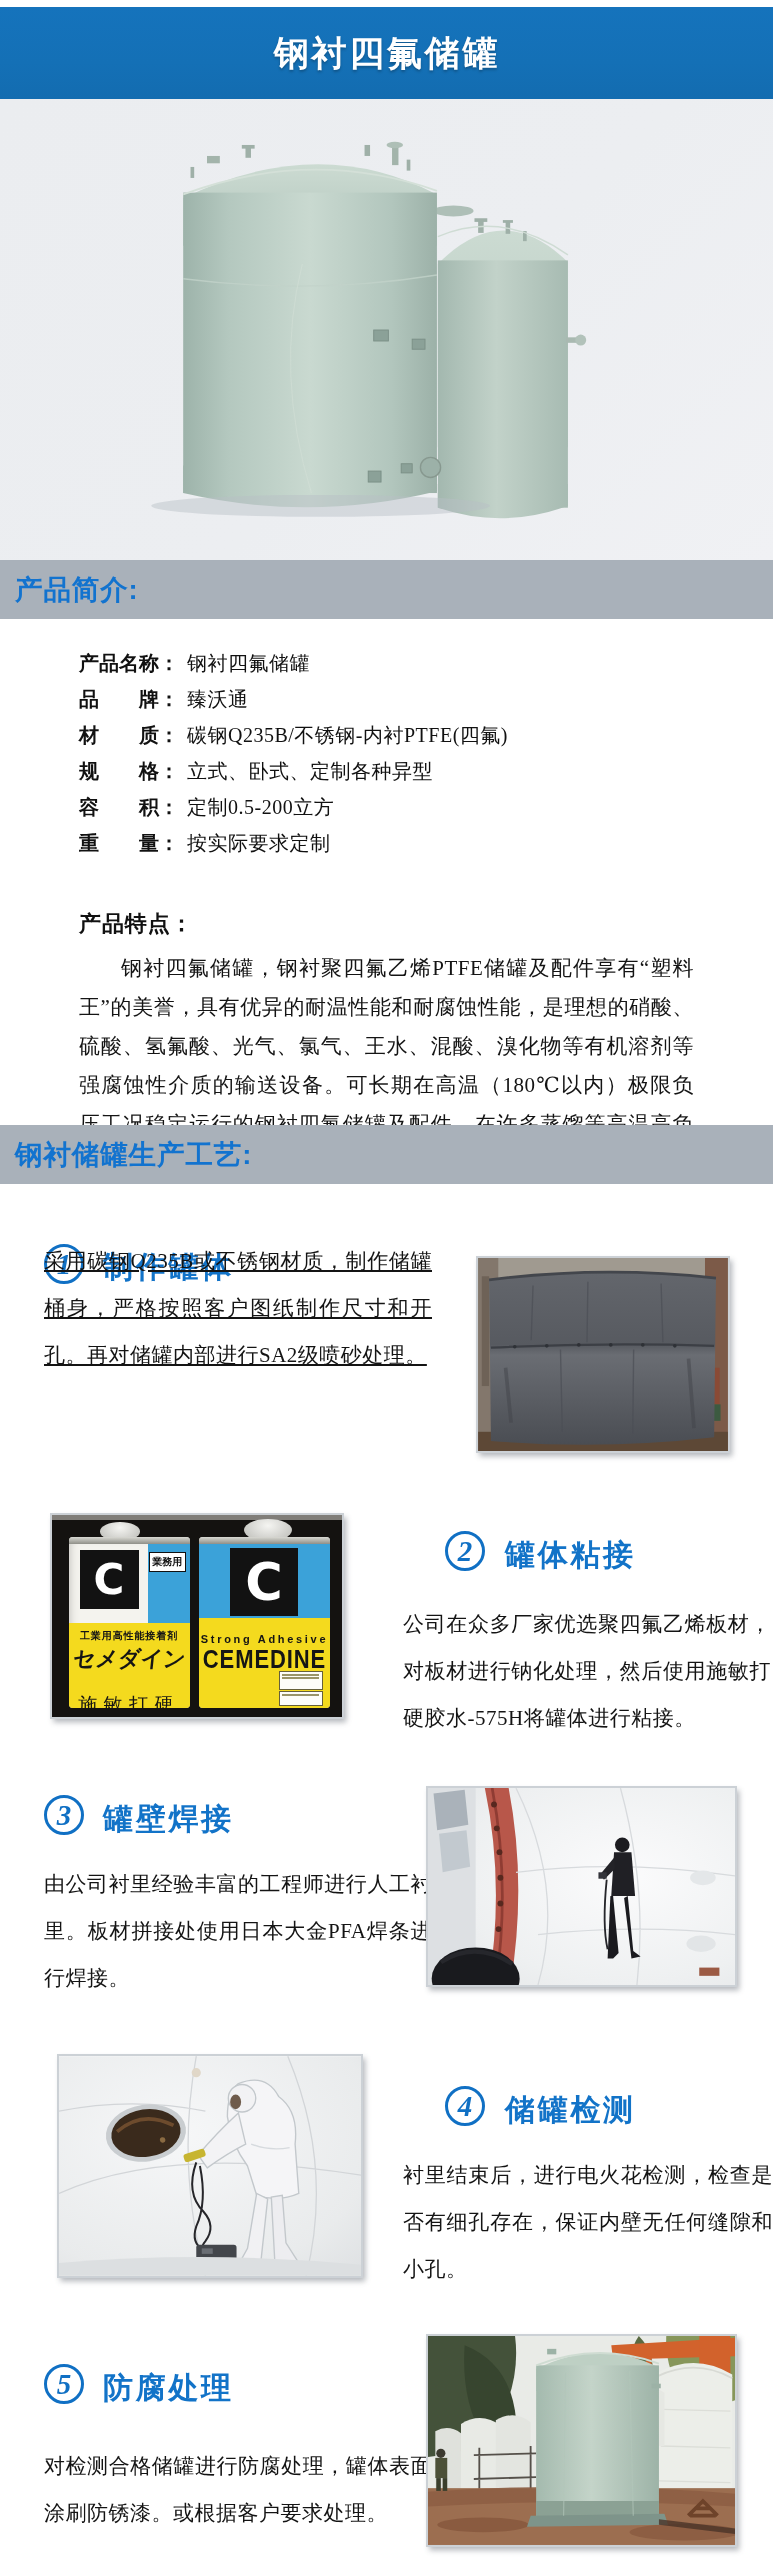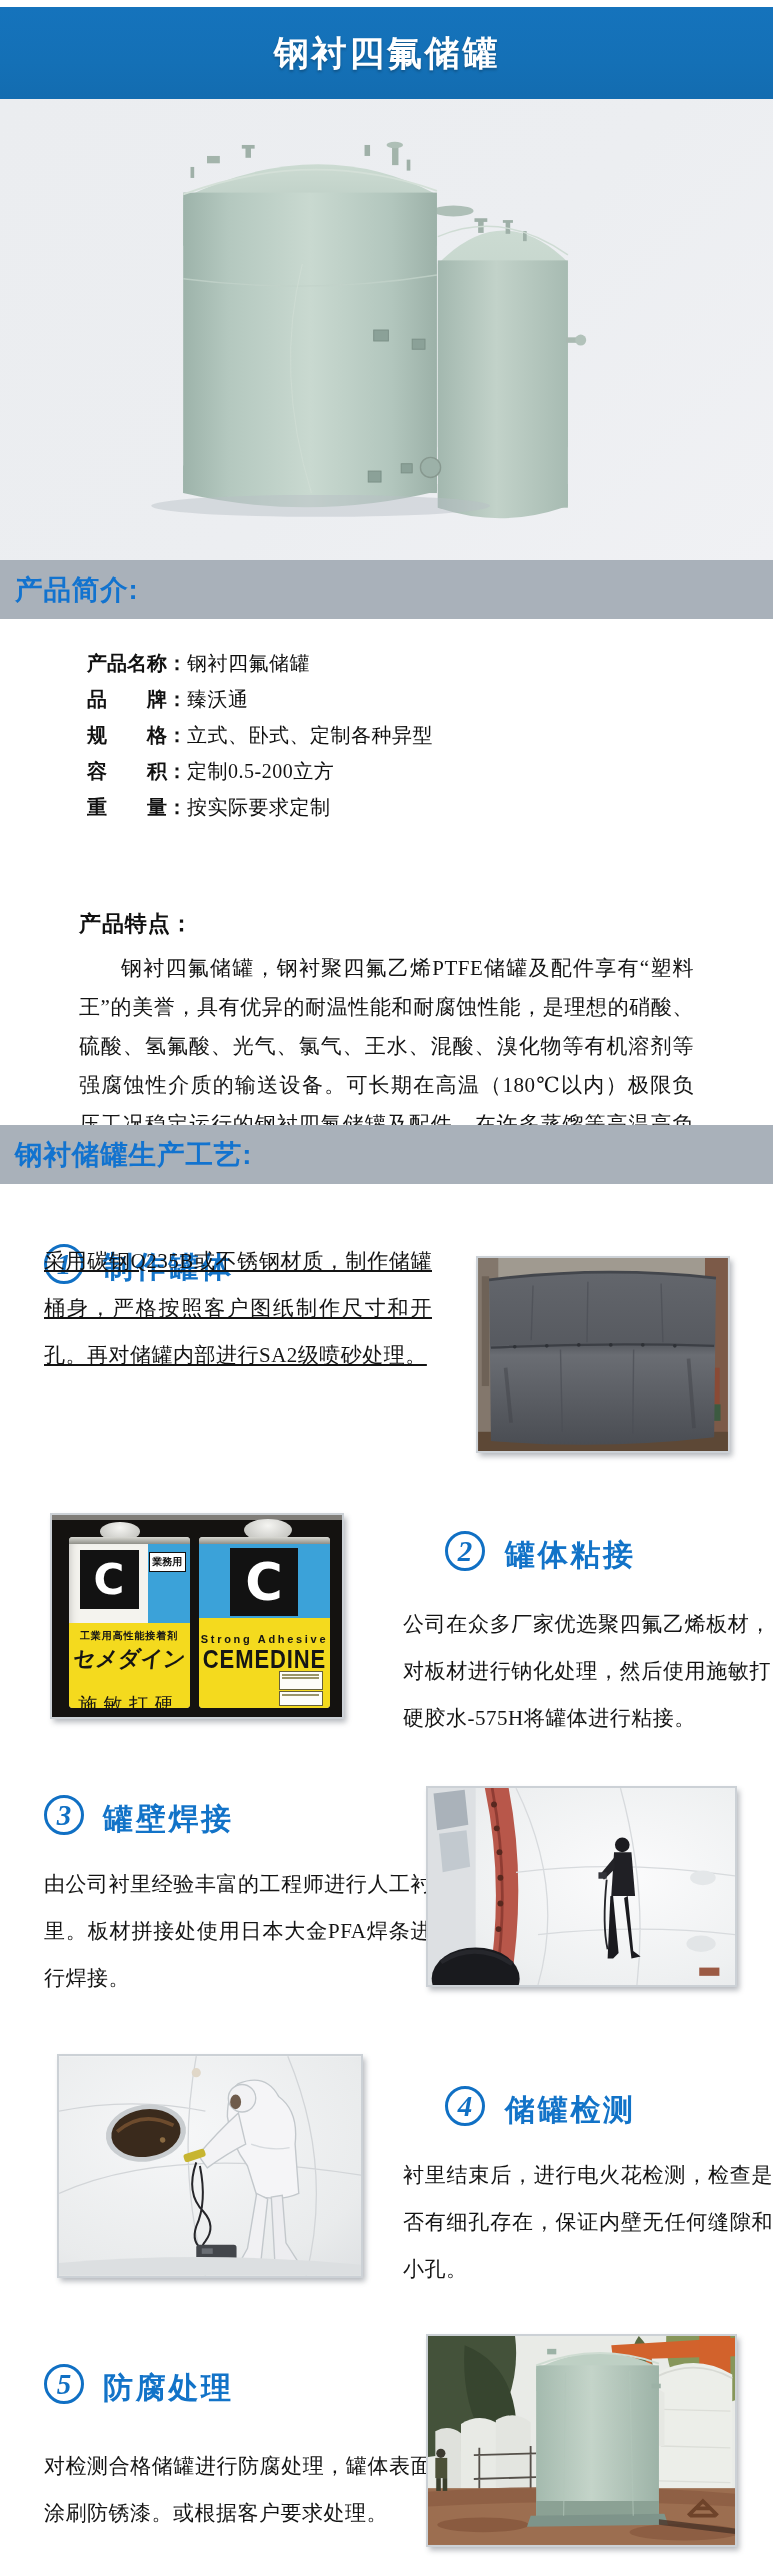--- a/index.html
+++ b/index.html
@@ -32,21 +32,21 @@
   .section-bar .bar-text{
     margin-left:15px;color:#1273cf;
     font-family:"Liberation Sans","DejaVu Sans",sans-serif;
     font-size:27.5px;font-weight:bold;letter-spacing:0.9px;
   }
   .bar-intro{top:560px;}
   .bar-process{top:1125px;}
   
   .specs{position:absolute;left:79px;top:645px;width:641px;}
   .spec-row{display:flex;height:36px;align-items:center;font-size:20px;color:#111;}
-  .spec-label{width:108px;font-weight:bold;white-space:pre;text-align:right;}
+  .spec-label{width:108px;font-weight:bold;white-space:pre;}
   .spec-value{margin-left:0px;letter-spacing:0.5px;}
   
   .features-title{
     position:absolute;left:79px;top:909px;font-size:22px;font-weight:bold;color:#111;
     font-family:"Liberation Sans","DejaVu Sans",sans-serif;letter-spacing:0.9px;
   }
   .features-text{
     position:absolute;left:79px;top:949px;width:615px;margin:0;
     font-size:21px;line-height:39px;color:#141414;text-align:justify;
     text-indent:2em;letter-spacing:0.5px;
@@ -182,20 +182,24 @@
   </div>
 
   <div class="specs">
     <div class="spec-row">
       <span class="spec-label">产品名称：</span>
       <span class="spec-value">钢衬四氟储罐</span>
     </div>
     <div class="spec-row">
       <span class="spec-label">品　　牌：</span>
       <span class="spec-value">臻沃通</span>
+    </div>
+    <div class="spec-row">
+      <span class="spec-label">材　　质：</span>
+      <span class="spec-value">碳钢Q235B/不锈钢-内衬PTFE(四氟)</span>
     </div>
     <div class="spec-row">
       <span class="spec-label">规　　格：</span>
       <span class="spec-value">立式、卧式、定制各种异型</span>
     </div>
     <div class="spec-row">
       <span class="spec-label">容　　积：</span>
       <span class="spec-value">定制0.5-200立方</span>
     </div>
     <div class="spec-row">

